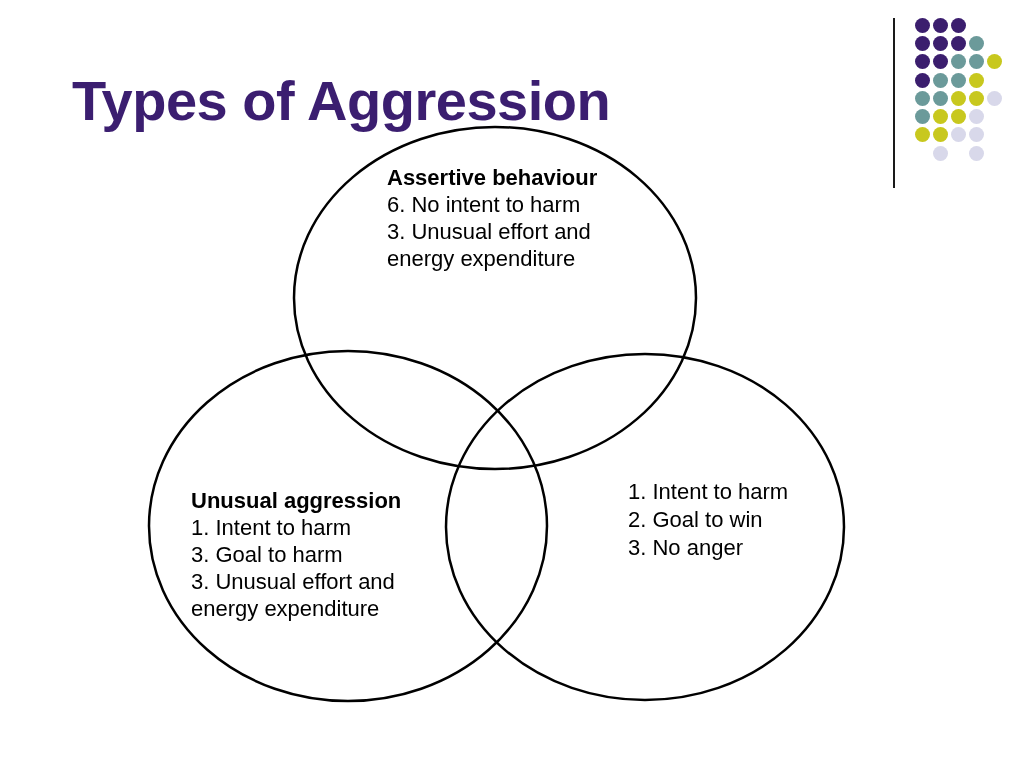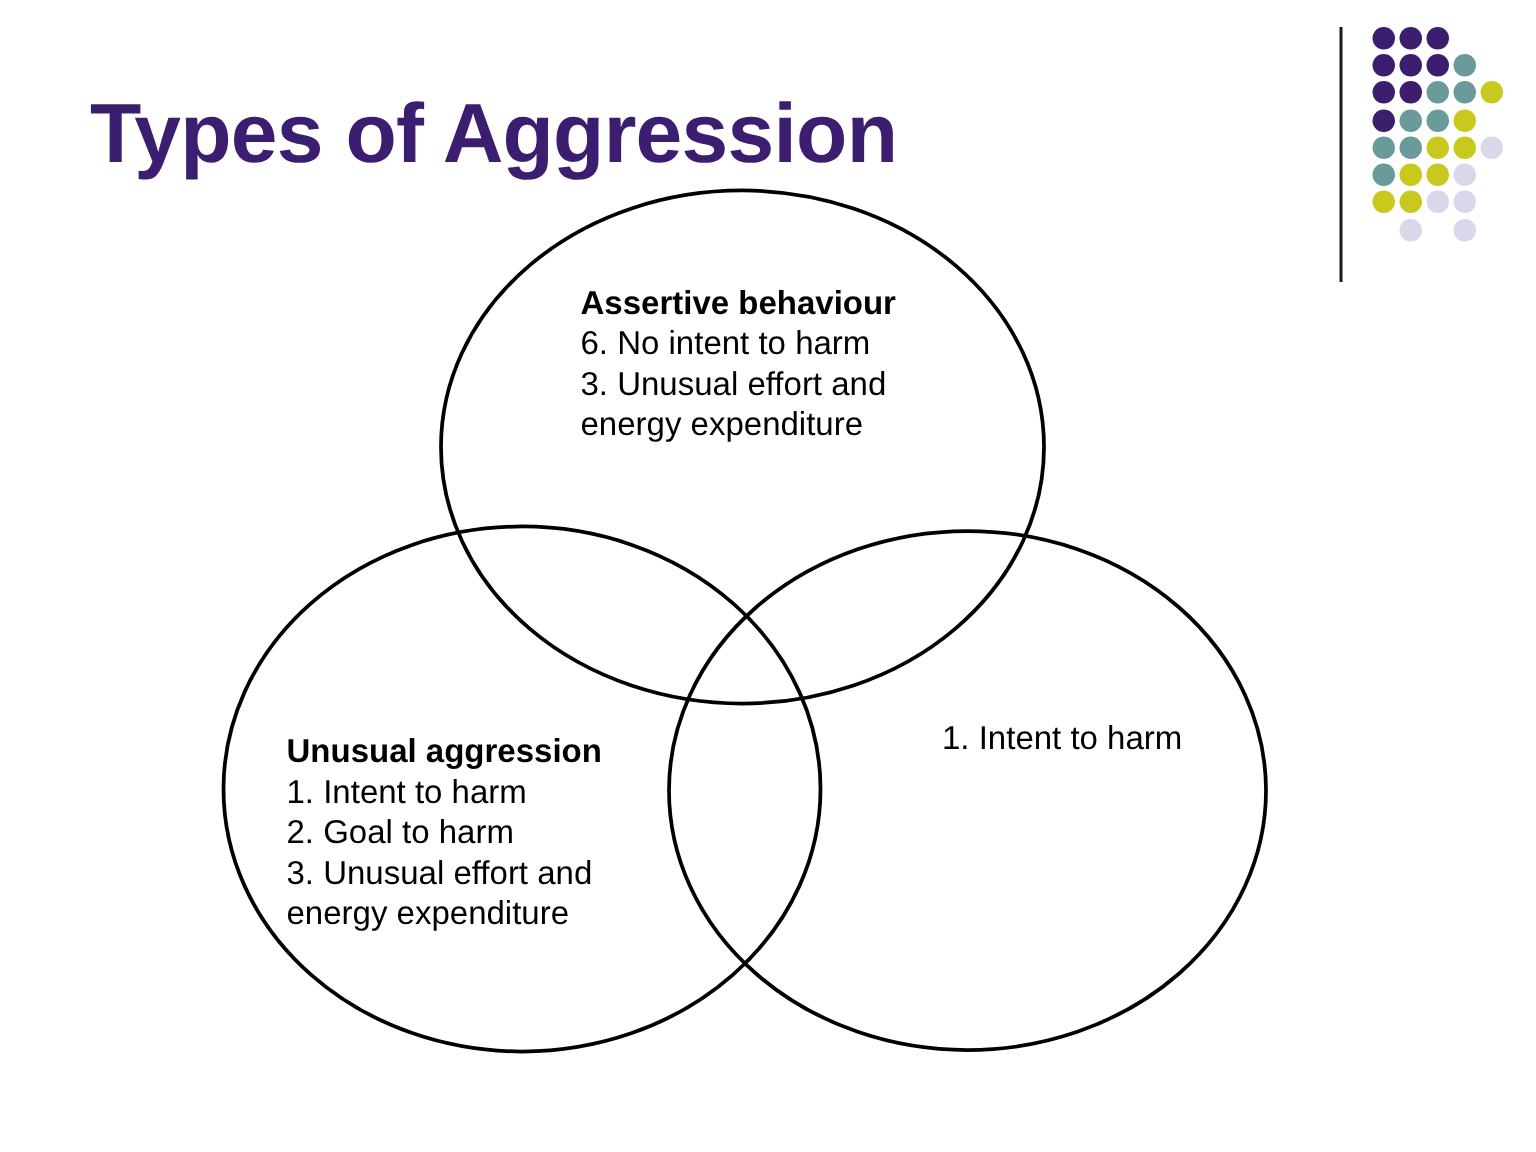--- a/index.html
+++ b/index.html
@@ -12,21 +12,21 @@
     position: relative;
     width: 1024px;
     height: 768px;
     background: #ffffff;
     overflow: hidden;
   }
   .slide-title {
     position: absolute;
     left: 60px;
     top: 61px;
-    margin: 0;
+    margin: 12px;
     font-size: 56px;
     line-height: 56px;
     font-weight: bold;
     letter-spacing: -0.5px;
     color: #3B1E70;
     white-space: nowrap;
   }
   .decoration {
     position: absolute;
     left: 880px;
@@ -144,32 +144,34 @@
         <span class="dot" style="background: transparent;"></span>
       </div>
   </div>
 
   <svg class="venn-svg" width="1024" height="768" viewBox="0 0 1024 768" aria-hidden="true">
     <ellipse cx="495" cy="298" rx="201" ry="171" stroke="#000000"></ellipse>
     <ellipse cx="348" cy="526" rx="199" ry="175" stroke="#000000"></ellipse>
     <ellipse cx="645" cy="527" rx="199" ry="173" stroke="#000000"></ellipse>
   </svg>
 
-  <div class="circle-text ct-assertive" style="color: rgb(0, 0, 0); margin-top: 24px;">
+  <div class="circle-text ct-assertive" style="color: rgb(0, 0, 0);">
     <div class="ct-title">Assertive behaviour</div>
     <div class="ct-line">6. No intent to harm</div>
     <div class="ct-line">3. Unusual effort and</div>
     <div class="ct-line">energy expenditure</div>
   </div>
 
   <div class="circle-text ct-hostile" style="color: rgb(0, 0, 0);">
     <div class="ct-title">Unusual aggression</div>
     <div class="ct-line">1. Intent to harm</div>
-    <div class="ct-line">2. Goal to harm</div>
+    <div class="ct-line">3. Goal to harm</div>
     <div class="ct-line">3. Unusual effort and</div>
     <div class="ct-line">energy expenditure</div>
   </div>
 
   <div class="circle-text ct-instrumental" style="color: rgb(0, 0, 0);">
     <div class="ct-line">1. Intent to harm</div>
+    <div class="ct-line">2. Goal to win</div>
+    <div class="ct-line">3. No anger</div>
   </div>
 
 </div>
 
 </body></html>

